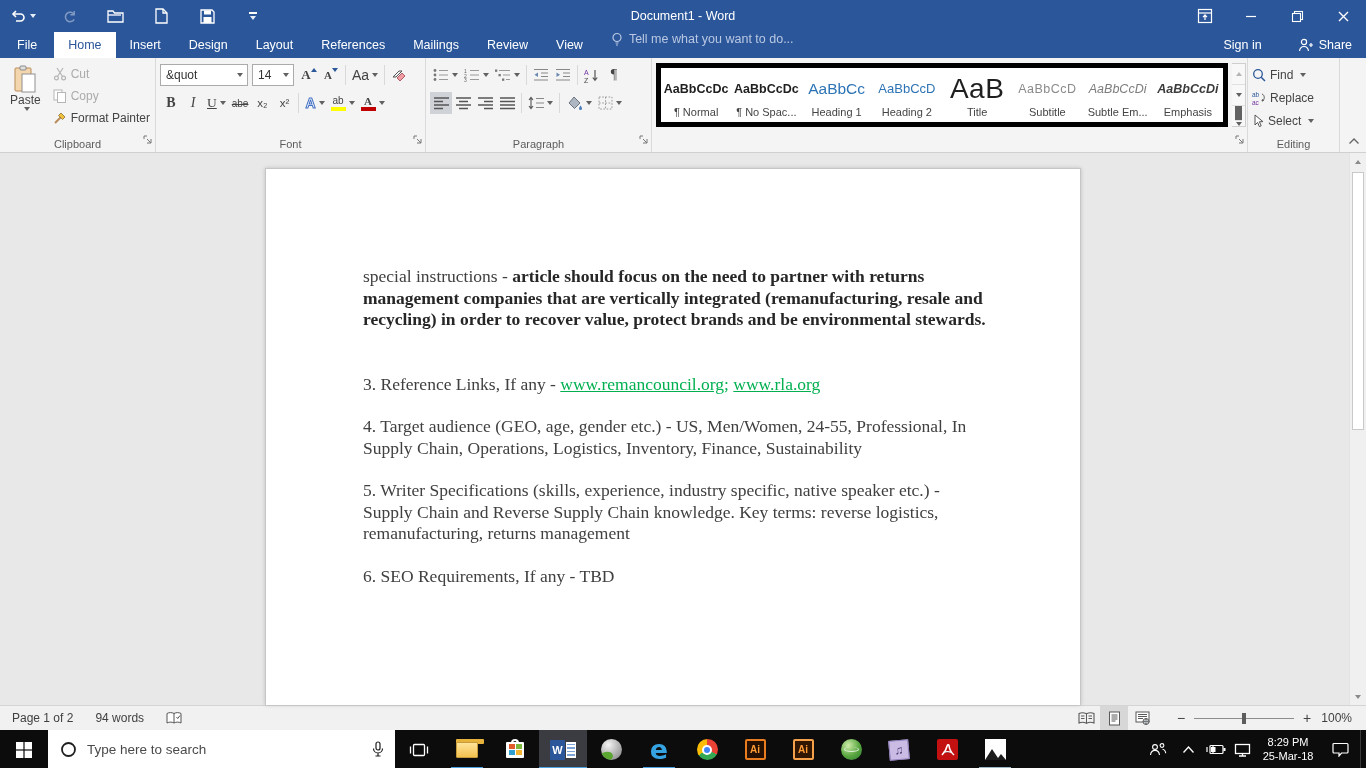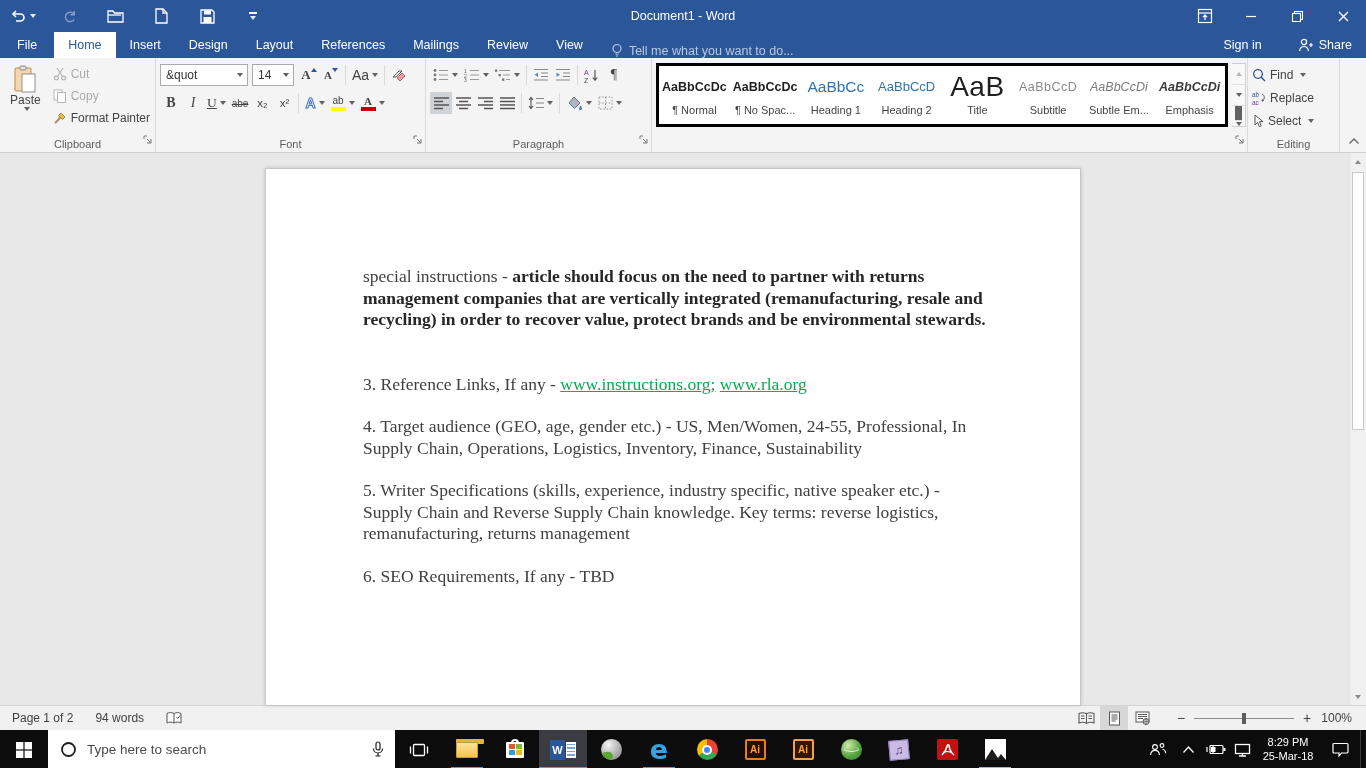--- a/index.html
+++ b/index.html
@@ -13,21 +13,21 @@
   .title { position:absolute; left:0; right:0; text-align:center; font-size:12.5px; color:#fff; pointer-events:none; }
   .wincontrols { margin-left:auto; display:flex; height:100%; z-index:2; }
   .wbtn { width:46px; height:100%; display:flex; align-items:center; justify-content:center; }
 
   
   .tabrow { height:26px; background:#2b579a; display:flex; align-items:stretch; font-size:12.5px; color:#fff; }
   .tabs { display:flex; }
   .tab { padding:0 14px; display:flex; align-items:center; cursor:default; }
   .tab.file { padding:0 17px; }
   .tab.active { background:#fff; color:#2b579a; }
-  .tellme { display:flex; align-items:flex-end; color:#b9c7e2; margin-left:14px; gap:6px; }
+  .tellme { display:flex; align-items:flex-start; color:#b9c7e2; margin-left:14px; gap:6px; }
   .tr-spacer { flex:1; }
   .signin { display:flex; align-items:center; margin-right:22px; }
   .share { display:flex; align-items:center; gap:6px; padding:0 14px; }
 
   
   .ribbon { height:95px; background:#f4f4f4; border-bottom:1px solid #d0d0d0; display:flex; position:relative; }
   .rgroup { position:relative; border-right:1px solid #dadada; padding:5px 3px 18px 4px; }
   .glabel { position:absolute; bottom:2px; left:0; right:0; text-align:center; font-size:11px; color:#5d5d5d; }
   .launcher { position:absolute; right:2px; bottom:3px; }
   .rrow { display:flex; align-items:center; height:24px; margin-bottom:4px; }
@@ -55,21 +55,21 @@
   .fx-a { font-weight:bold; font-size:14px; color:#fff; -webkit-text-stroke:1px #4472c4; }
   .hl { display:flex; flex-direction:column; align-items:center; line-height:10px; }
   .hl .bar { width:15px; height:4px; margin-top:1px; }
   .grow { position:relative; font-family:"Liberation Serif",serif; font-size:13px; font-weight:bold; }
   .tri { width:0; height:0; border-left:3px solid transparent; border-right:3px solid transparent; position:relative; top:-5px; }
   .tri.up { border-bottom:4px solid #2b579a; }
   .tri.dn { border-top:4px solid #2b579a; }
 
   
   .g-styles { width:596px; }
-  .gallery { background:#fff; border:3px solid #000000; height:64px; display:flex; margin-right:16px; overflow:hidden; }
+  .gallery { background:#fff; border:5px solid #000000; height:64px; display:flex; margin-right:16px; overflow:hidden; }
   .chip { width:71.5px; padding-top:5px; text-align:center; overflow:hidden; }
   .chip .prev { display:block; height:32px; line-height:32px; white-space:nowrap; overflow:hidden; color:#1f1f1f; }
   .chip .nm  { display:block; font-size:11px; color:#444; white-space:nowrap; overflow:hidden; margin-top:1px; }
   .p-normal   { font-size:12.5px; font-weight:bold; }
   .p-h1       { font-size:15.5px; color:#2e74b5 !important; }
   .p-h2       { font-size:13px;  color:#2e74b5 !important; }
   .p-title    { font-size:28px; font-weight:400; letter-spacing:.5px; }
   .p-subtitle { font-size:12.5px; color:#8a8a8a !important; letter-spacing:.5px; }
   .p-subtle   { font-size:12.5px; font-style:italic; color:#7c7c7c !important; }
   .p-emph     { font-size:12.5px; font-style:italic; font-weight:bold; color:#3b3b3b !important; }
@@ -565,21 +565,21 @@
     <svg width="12" height="8" viewBox="0 0 12 8">
         <path d="M1.5 6.5 6 2l4.5 4.5" fill="none" stroke="#666" stroke-width="1.4"></path>
       </svg>
   </div>
 </div>
 
 <div class="docarea">
   <div class="page">
     <div class="doccontent">
         <p class="gap-wide"><span class="run-plain">special instructions - </span><span class="run-bold">article should focus on the need to partner with returns management companies that are vertically integrated (remanufacturing, resale and recycling) in order to recover value, protect brands and be environmental stewards.</span></p>
-        <p><span class="run-plain">3. Reference Links, If any - </span><span class="run-link">www.instructions.org;</span><span class="run-plain"> </span><span class="run-link">www.rla.org</span></p>
+        <p><span class="run-plain">3. Reference Links, If any - </span><span class="run-link">www.remancouncil.org;</span><span class="run-plain"> </span><span class="run-link">www.rla.org</span></p>
         <p><span class="run-plain">4. Target audience (GEO, age, gender etc.) - US, Men/Women, 24-55, Professional, In Supply Chain, Operations, Logistics, Inventory, Finance, Sustainability</span></p>
         <p><span class="run-plain">5. Writer Specifications (skills, experience, industry specific, native speaker etc.) - Supply Chain and Reverse Supply Chain knowledge. Key terms: reverse logistics, remanufacturing, returns management</span></p>
         <p><span class="run-plain">6. SEO Requirements, If any - TBD</span></p>
       </div>
   </div>
   <div class="vscroll">
     <div class="sbtn">
         <span class="caret" style="margin:0;transform:rotate(180deg);border-top-color:#8a8a8a"></span>
       </div>
     <div class="sthumb"></div>

